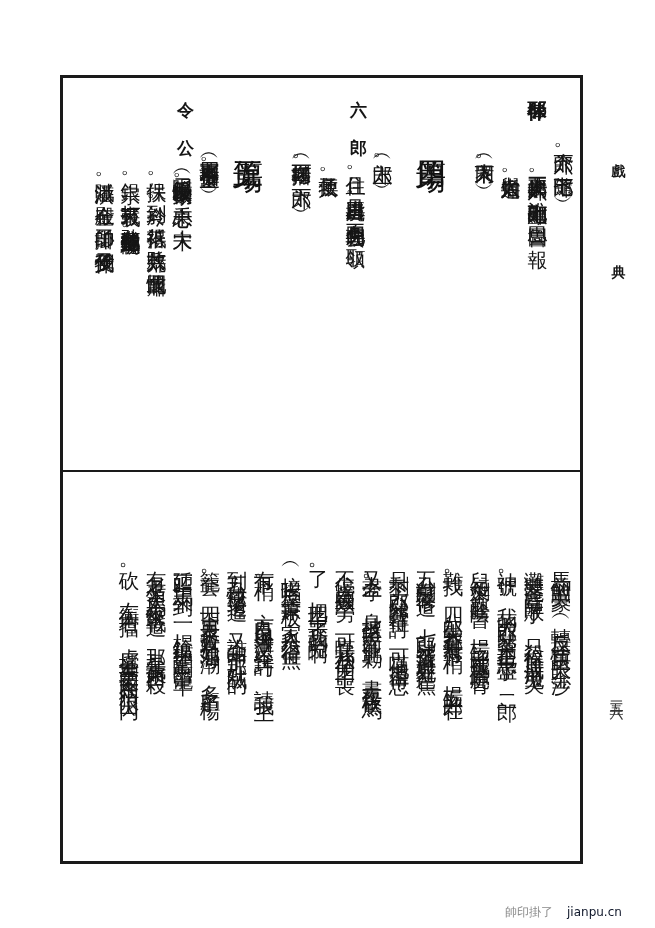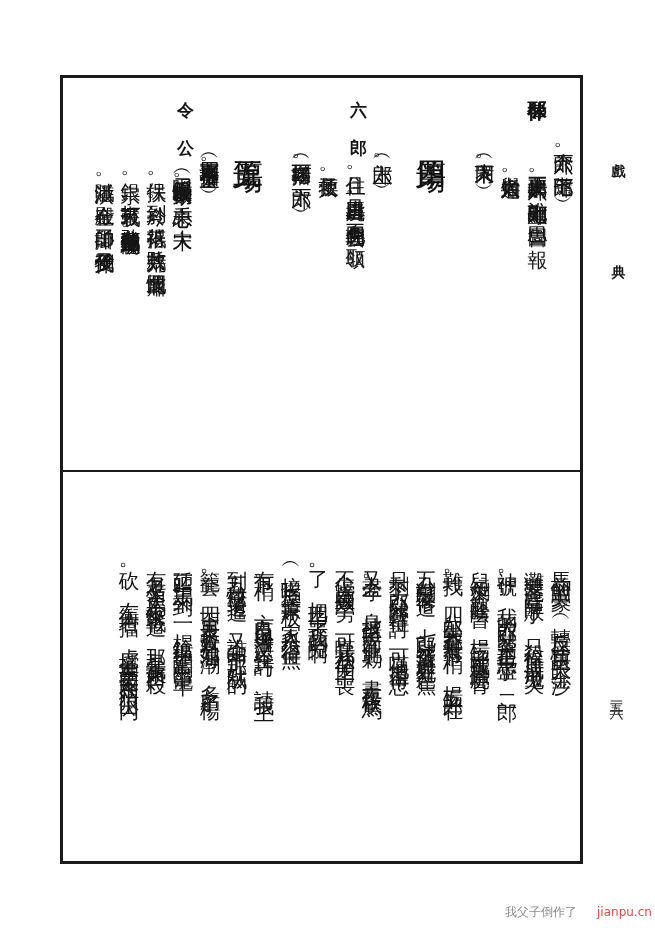--- a/index.html
+++ b/index.html
@@ -23,21 +23,21 @@
   .col.role-spaced { font-size: 17px; font-weight: bold; letter-spacing: 38px; }
   .col.scene { font-size: 30px; letter-spacing: 2px; color: #111; }
   .col.margin { font-size: 14px; font-weight: bold; letter-spacing: 0; }
   .col.pagenum { font-size: 14px; letter-spacing: 2px; color: #333; }
   .col.lower { font-size: 20.5px; letter-spacing: 5.2px; }
   .watermark {
     position: absolute; left: 505px; top: 904px;
     font-family: "DejaVu Sans", "Liberation Sans", sans-serif;
     font-size: 12px; color: #8a8a8a; white-space: nowrap;
   }
-  .watermark .wm-url { color: #ef4444; margin-left: 20px; }
+  .watermark .wm-url { color: #0f172a; margin-left: 14px; }
 </style>
 </head>
 <body>
 
 <div class="frame-line" style="left:60px; top:75px; width:520px; height:3px;"></div>
 <div class="frame-line" style="left:60px; top:861px; width:522px; height:3px;"></div>
 <div class="frame-line" style="left:60px; top:75px; width:3px; height:789px;"></div>
 <div class="frame-line" style="left:580px; top:75px; width:3px; height:789px;"></div>
 <div class="frame-line" style="left:60px; top:470px; width:520px; height:2px;"></div>
 
@@ -80,14 +80,14 @@
 <div class="col lower" style="left:305px; top:555px;">了。把四子喪了我的兒啊。</div>
 <div class="col lower" style="left:278px; top:555px;">（接唱反二簧原板）一家人只落得無</div>
 <div class="col lower" style="left:251px; top:555px;">有下梢。方良臣與潘洪又生計巧。請我主</div>
 <div class="col lower" style="left:224px; top:555px;">到五台快樂逍遙。又誰知中了那奸賊的</div>
 <div class="col lower" style="left:197px; top:555px;">籠套。四下裏衆番奴有如海潮。多虧了楊</div>
 <div class="col lower" style="left:170px; top:555px;">延昭一馬來到。一桿鎗保聖駕闖出籠牢。</div>
 <div class="col lower" style="left:143px; top:555px;">有老夫領人馬夜來戰道。那是我東西殺</div>
 <div class="col lower" style="left:116px; top:555px;">砍。左衝右擋。虎擋羊羣被困在兩狼山內</div>
 
 <div class="watermark">
-  <span>我父子倒作了</span><span class="wm-url">jianpu.cn</span>
+  <span>帥印掛了</span><span class="wm-url">jianpu.cn</span>
 </div>
 
 </body></html>

